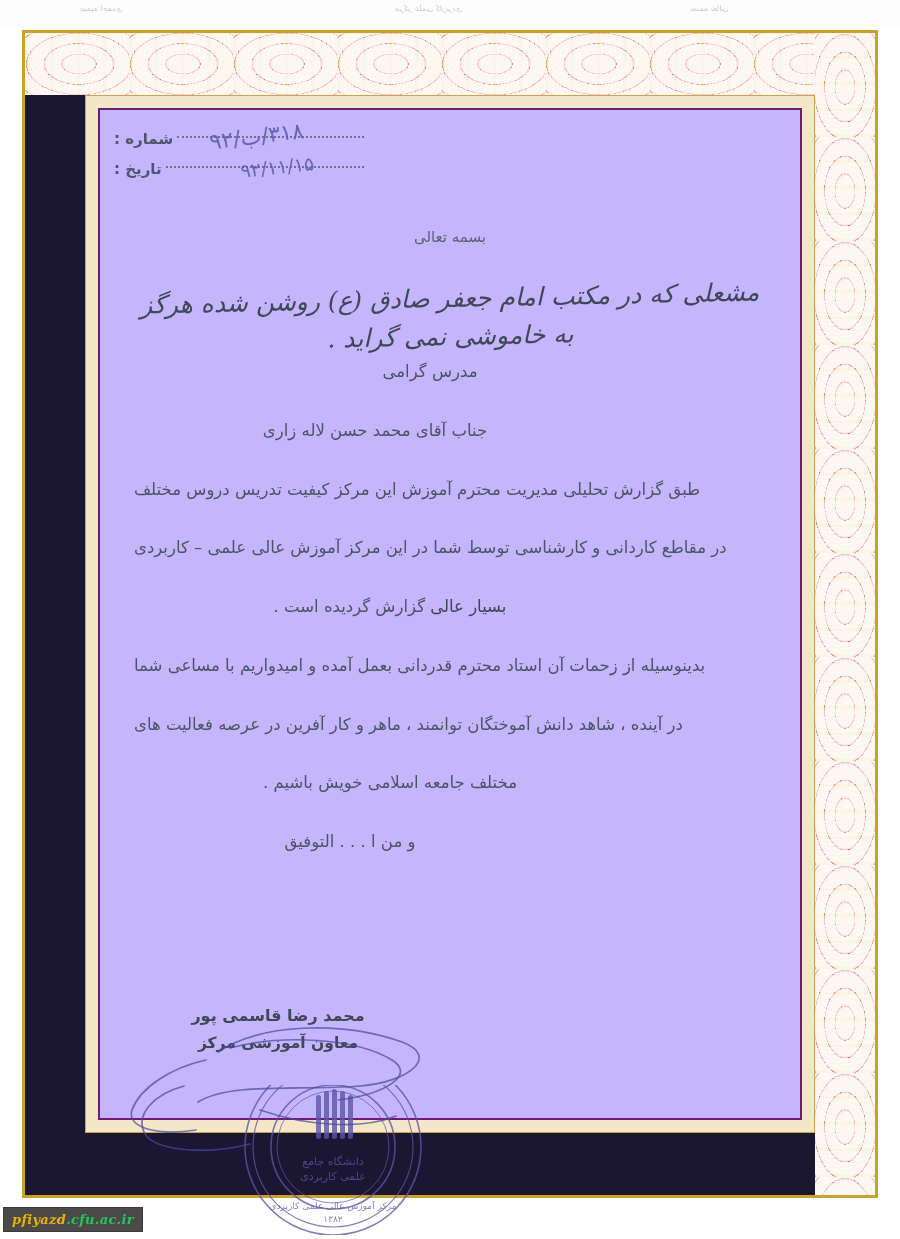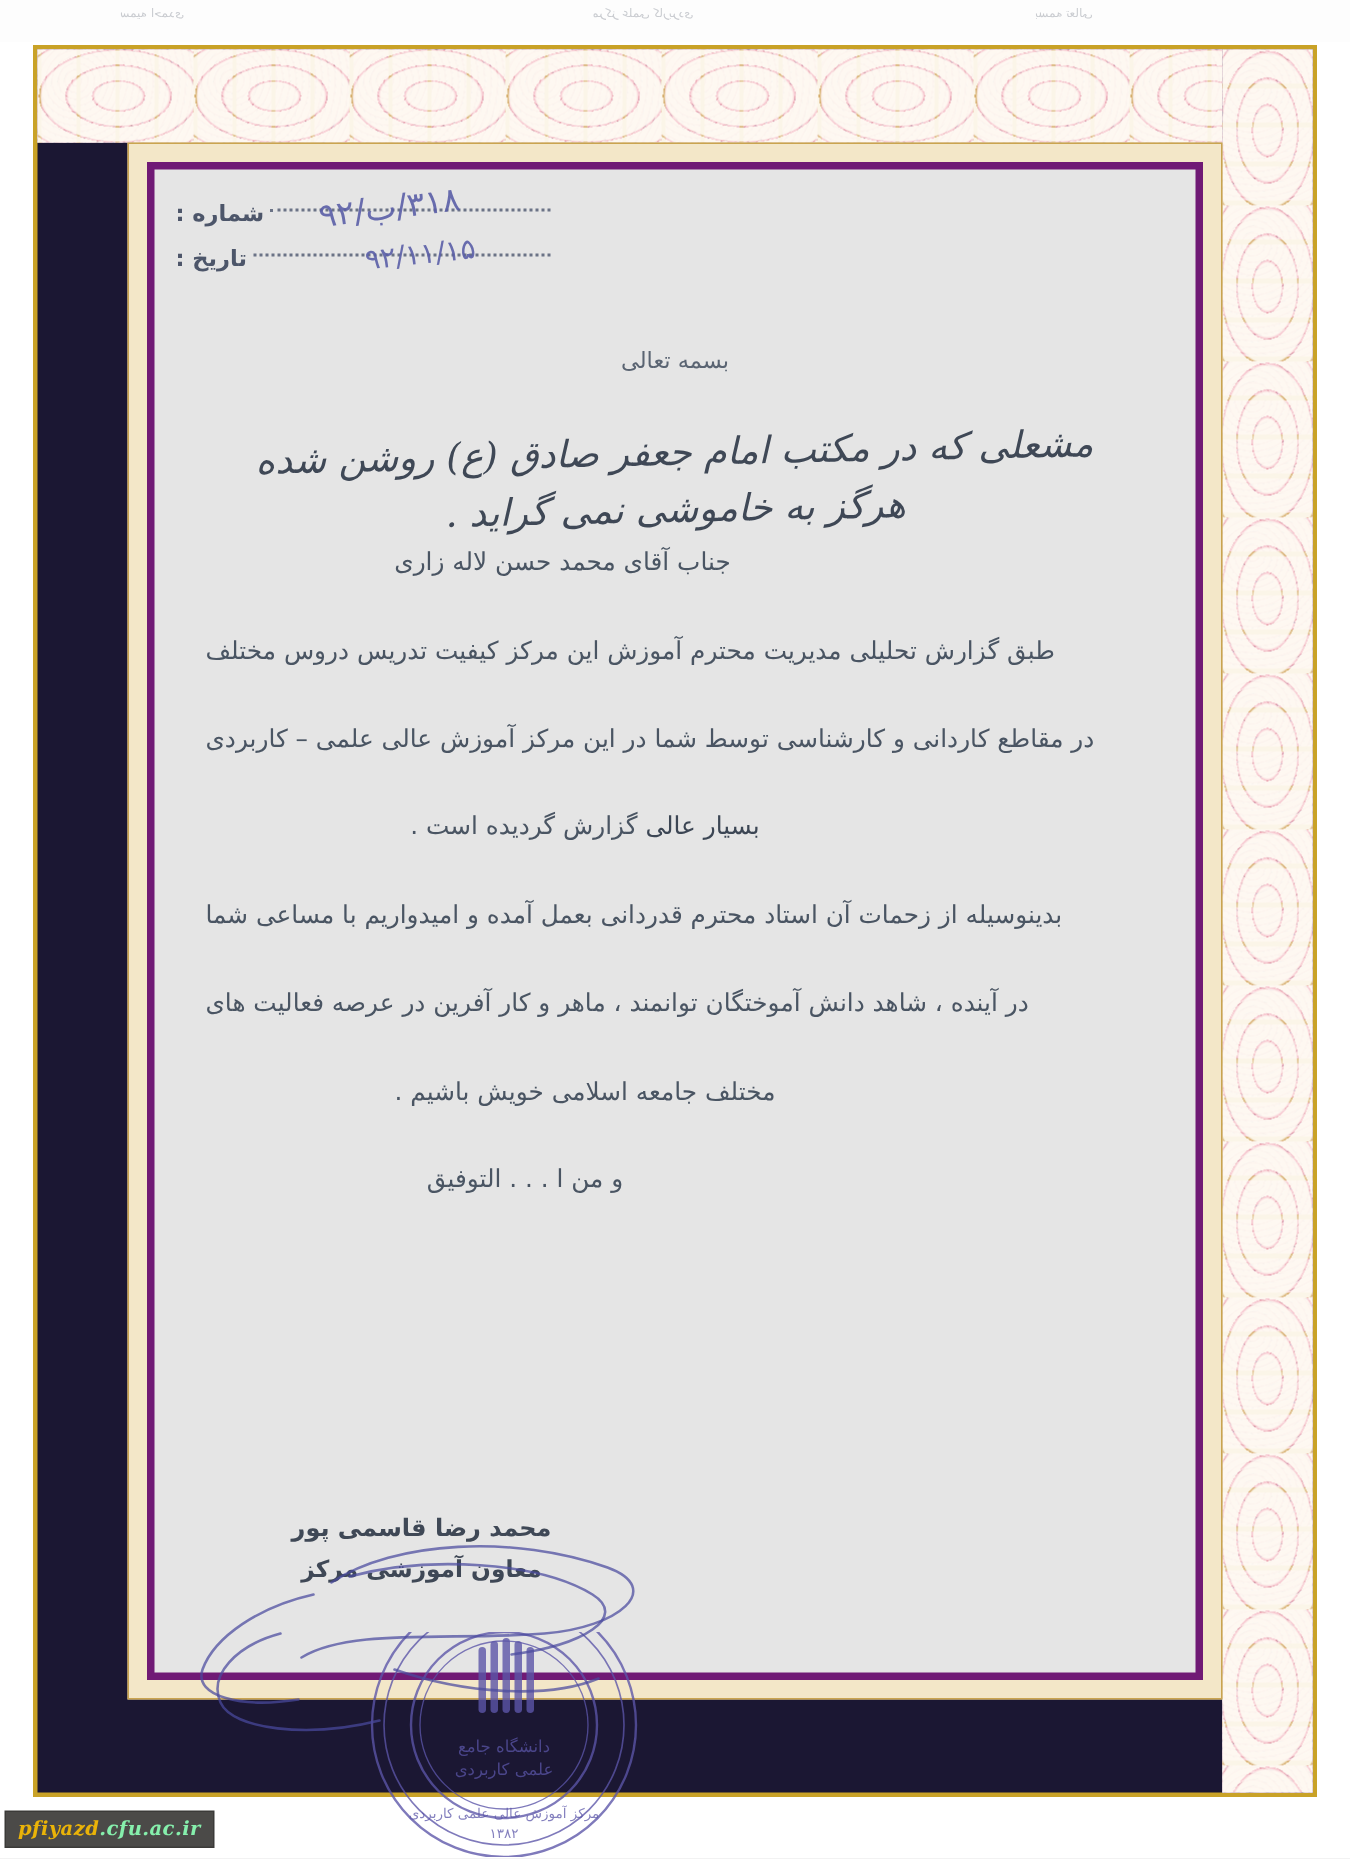--- a/index.html
+++ b/index.html
@@ -80,22 +80,22 @@
 
   
   .mat{
     position:absolute;left:60px;top:62px;right:60px;bottom:62px;
     background:#f3e7c8;
     border:1px solid #caa44f;
     box-sizing:border-box;
   }
   .paper{
     position:absolute;left:12px;top:12px;right:12px;bottom:12px;
-    background:#e5e5e5;
-    border:5px solid #701a75;
+    background:#c4b5fd;
+    border:2px solid #701a75;
     box-sizing:border-box;
   }
 
   
   .hand-block{
     position:absolute;right:auto;left:14px;top:14px;
     width:250px;text-align:right;direction:rtl;
   }
   .hand-row{
     position:relative;height:30px;
@@ -164,21 +164,21 @@
   
   .wm{
     position:absolute;left:4px;bottom:8px;
     background:#4b4a48;padding:4px 8px;
     font-family:"DejaVu Serif","Liberation Serif",serif;
     font-style:italic;font-weight:bold;font-size:13px;
     letter-spacing:.3px;direction:ltr;
     box-shadow:0 0 0 1px #3b3a38;
   }
   .wm .a{color:#eab308;}
-  .wm .b{color:#86efac;}
+  .wm .b{color:#22c55e;}
 </style>
 </head>
 <body>
 
 <div class="bleed-strip">
   <span class="bleed b1">سمیه احمدی</span>
   <span class="bleed b2">مرکز علمی کاربردی</span>
   <span class="bleed b3">بسمه تعالی</span>
 </div>
 
@@ -202,20 +202,21 @@
           <span class="dots"></span>
           <span class="hand-val">۹۲/۱۱/۱۵</span>
         </div>
       </div>
 
       <div class="besmeh">بسمه تعالی</div>
 
       <div class="quote">مشعلی که در مکتب امام جعفر صادق (ع) روشن شده هرگز به خاموشی نمی گراید .</div>
 
       <div class="body">
+        <p class="ln indent-a">مدرس گرامی</p>
         <p class="ln recip">جناب آقای محمد حسن  لاله زاری</p>
         <p class="ln c">طبق گزارش تحلیلی مدیریت محترم آموزش این مرکز کیفیت تدریس دروس مختلف</p>
         <p class="ln c">در مقاطع کاردانی و کارشناسی توسط شما در این مرکز آموزش عالی علمی – کاربردی</p>
         <p class="ln indent-b"><b class="hi">بسیار عالی</b><span> گزارش گردیده است .</span></p>
         <p class="ln c">بدینوسیله از زحمات آن استاد محترم قدردانی بعمل آمده و امیدواریم با مساعی شما</p>
         <p class="ln c">در آینده ، شاهد دانش آموختگان توانمند ، ماهر و کار آفرین در عرصه فعالیت های</p>
         <p class="ln indent-b">مختلف جامعه اسلامی خویش باشیم .</p>
         <p class="ln indent-c">و من ا . . . التوفیق</p>
       </div>
 

